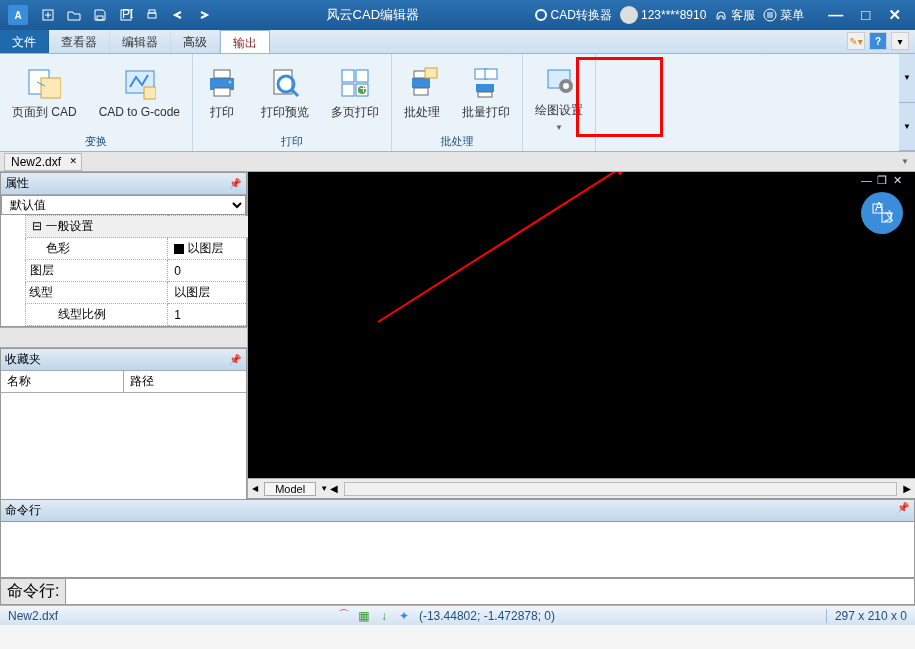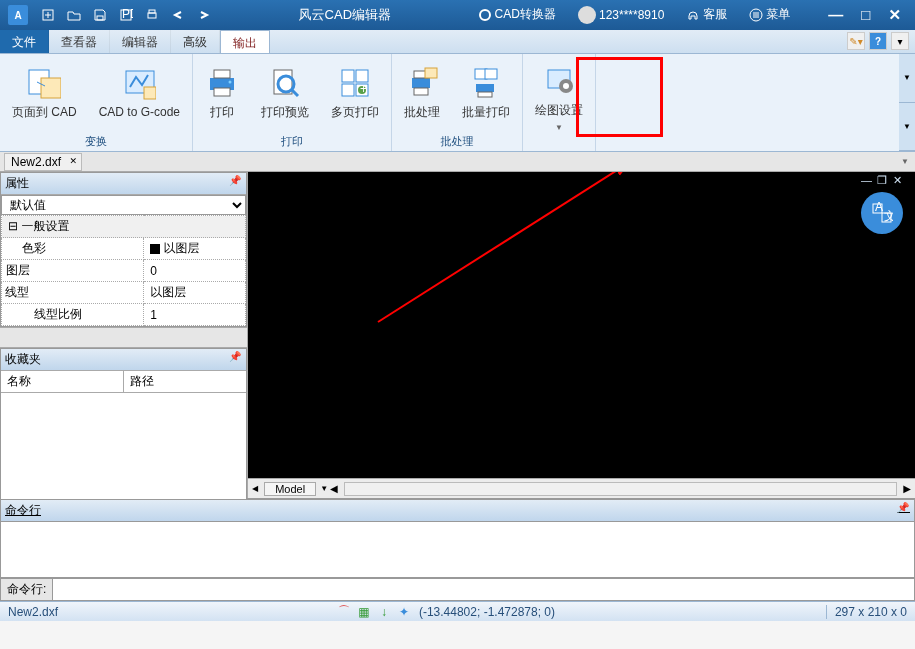--- a/index.html
+++ b/index.html
@@ -2,21 +2,21 @@
 <html><head>
 <meta charset="utf-8">
 <style>
 * { margin:0; padding:0; box-sizing:border-box; font-family:"Microsoft YaHei",Arial,sans-serif; font-size:12px; }
 body { background:#f5f5f5; width:915px; height:649px; overflow:hidden; }
 .titlebar { height:30px; background:linear-gradient(180deg,#2a71b2 0,#1d5a96); display:flex; align-items:center; color:#fff; padding:0 8px; }
 .tb-icon { width:20px; height:20px; background:#3a8ddb; border-radius:2px; display:flex; align-items:center; justify-content:center; margin-right:6px; font-size:10px; font-weight:bold; }
 .tb-btns { display:flex; gap:10px; margin-left:6px; }
 .tb-btn { width:16px; height:16px; color:#fff; cursor:pointer; display:flex; align-items:center; justify-content:center; }
 .tb-title { flex:1; text-align:center; font-size:13px; }
-.tb-right { display:flex; align-items:flex-start; gap:22px; }
+.tb-right { display:flex; align-items:center; gap:8px; }
 .tb-ritem { display:flex; align-items:center; gap:3px; cursor:pointer; }
 .avatar { width:18px; height:18px; border-radius:50%; background:#ddd; }
 .win-btns { display:flex; gap:6px; margin-left:10px; }
 .win-btn { padding:0 6px; cursor:pointer; font-weight:bold; font-size:15px; }
 .menubar { height:24px; background:linear-gradient(180deg,#e2ecf6,#cddff0); display:flex; border-bottom:1px solid #9cb7d3; }
 .menu-item { padding:4px 12px; cursor:pointer; border-right:1px solid rgba(0,0,0,0.05); color:#fff; background:#1f6aad; }
 .menu-item.dark { color:#333; background:transparent; }
 .menu-item.active { background:#fff; color:#7f1d1d; border:1px solid #9cb7d3; border-bottom:none; }
 .menu-right { margin-left:auto; display:flex; gap:4px; padding:2px 6px; }
 .mr-btn { width:18px; height:18px; background:#f0f0f0; border:1px solid #ccc; cursor:pointer; display:flex; align-items:center; justify-content:center; font-size:10px; }
@@ -30,46 +30,46 @@
 .highlight-box { position:absolute; border:3px solid red; pointer-events:none; left:576px; top:3px; width:87px; height:80px; }
 .ribbon-drop { margin-left:auto; width:16px; display:flex; flex-direction:column; }
 .rd-btn { flex:1; background:#cfe1f2; border-bottom:1px solid #9cb7d3; display:flex; align-items:center; justify-content:center; font-size:8px; cursor:pointer; }
 .doc-tab { height:20px; background:#e6e6e6; display:flex; align-items:center; border-bottom:1px solid #aaa; }
 .dt-tab { background:#f0f0f0; border:1px solid #bbb; padding:1px 20px 1px 6px; margin-left:4px; position:relative; cursor:pointer; font-size:11px; }
 .dt-close { position:absolute; right:4px; top:2px; font-size:9px; }
 .dt-right { margin-left:auto; padding:0 6px; font-size:8px; color:#666; cursor:pointer; }
 .mid { display:flex; height:326px; }
 .left-panels { width:248px; background:#fff; border-right:1px solid #aaa; display:flex; flex-direction:column; }
 .panel { border:1px solid #999; margin:0; }
-.panel-title { background:linear-gradient(180deg,#e2ecf6,#c0d6ec); padding:2px 4px; font-size:12px; border-bottom:1px solid #aaa; display:flex; }
+.panel-title { background:linear-gradient(180deg,#e2ecf6,#c0d6ec); padding:2px 4px; font-size:12px; border-bottom:1px solid #aaa; display:flex;align-items:center; }
 .pin { margin-left:auto; font-size:10px; cursor:pointer; }
 .panel-body { background:#fff; }
 .prop-select { width:100%; border:1px solid #999; font-size:12px; padding:1px 4px; background:#fff; }
-.prop-table { width:100%; border-collapse:collapse; }
+.prop-table { width:100%; border-collapse:collapse;margin-left:24px; }
 .prop-table td { border:1px dotted #aaa; padding:2px 6px; font-size:12px; }
 .prop-table .hdr { background:#f0f0f0; }
 .fav-header { display:flex; border-bottom:1px solid #aaa; }
 .fav-header div { flex:1; padding:2px 6px; font-size:12px; }
 .fav-header div:first-child { border-right:1px solid #aaa; }
 .gap-row { height:21px; background:#e6e6e6; border-top:1px solid #aaa; border-bottom:1px solid #aaa; }
 .canvas-wrap { flex:1; display:flex; flex-direction:column; position:relative; }
 .canvas { flex:1; background:#000; position:relative; }
 .canvas-fab { position:absolute; right:12px; top:20px; width:42px; height:42px; border-radius:50%; background:#3a8ddb; display:flex; align-items:center; justify-content:center; color:#fff; cursor:pointer; box-shadow:0 1px 4px rgba(0,0,0,0.4); }
 .canvas-ctrl { position:absolute; right:8px; top:2px; display:flex; gap:2px; }
 .cc-btn { width:14px; height:12px; color:#cfe1f2; font-size:11px; cursor:pointer; }
 .arrow-overlay { position:absolute; pointer-events:none; }
 .model-bar { height:20px; background:#ececec; display:flex; align-items:center; border-top:1px solid #aaa; }
 .model-tab { border:1px solid #aaa; padding:0 10px; background:#f5f5f5; margin-left:2px; font-size:11px; cursor:pointer; }
 .model-scroll { flex:1; display:flex; align-items:center; justify-content:flex-end; gap:2px; padding:0 4px; }
 .hs-track { flex:1; height:14px; background:#f0f0f0; border:1px solid #bbb; margin:0 4px; }
 .cmd-section { border-top:1px solid #999; }
-.cmd-title { background:linear-gradient(180deg,#e2ecf6,#c0d6ec); padding:2px 4px; font-size:12px; display:flex; border:1px solid #999;text-decoration:underline; }
+.cmd-title { background:linear-gradient(180deg,#e2ecf6,#c0d6ec); padding:2px 4px; font-size:12px; display:flex; border:1px solid #999; }
 .cmd-body { height:56px; background:#fff; border:1px solid #999; border-top:none; }
 .cmd-input-row { display:flex; }
-.cmd-label { background:#e6e6e6; padding:2px 6px; border:1px solid #999; font-size:12px; }
+.cmd-label { background:#e6e6e6; padding:2px 6px; border:1px solid #999; font-size:16px; }
 .cmd-input { flex:1; border:1px solid #999; border-left:none; padding:1px 4px; font-size:12px; }
 .statusbar { height:20px; background:linear-gradient(180deg,#f0f5fb,#d3e2f2); display:flex; align-items:center; border-top:1px solid #9cb7d3; font-size:11px; color:#274f7a; }
 .sb-left { padding:0 8px; }
 .sb-center { flex:1; display:flex; align-items:center; justify-content:center; gap:8px; }
 .sb-icons { display:flex; gap:6px; }
 .sb-icon { width:14px; height:14px; cursor:pointer; display:flex; align-items:center; justify-content:center; }
 .sb-coords { color:#274f7a; }
 .sb-right { padding:0 8px; border-left:1px solid #9cb7d3; }
 svg { display:block; }
 </style>

